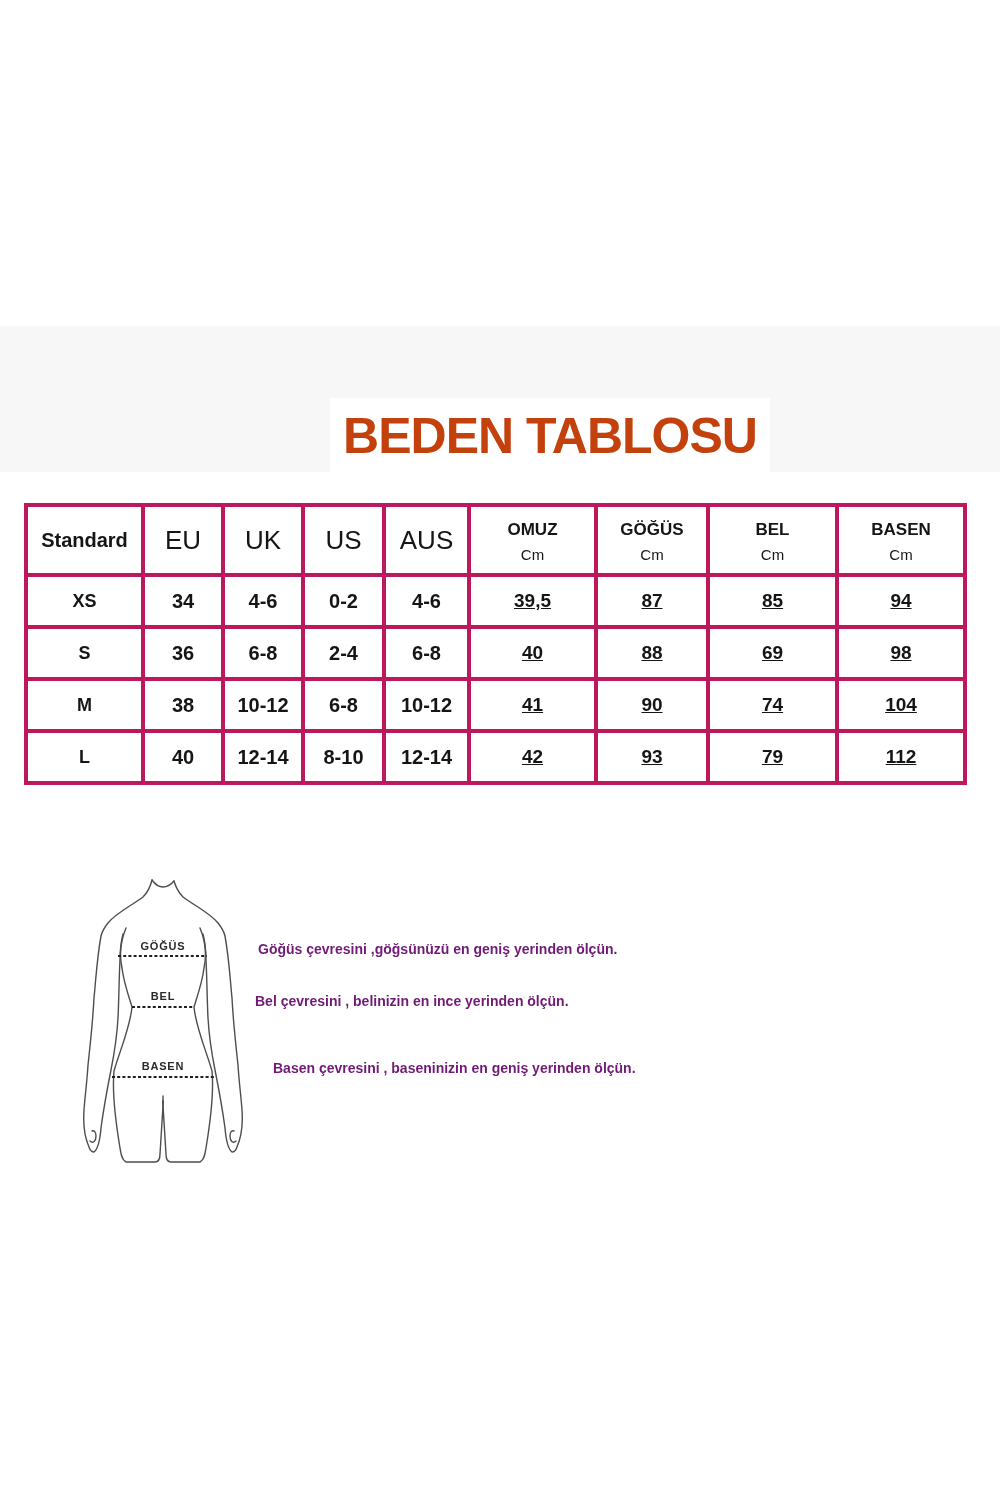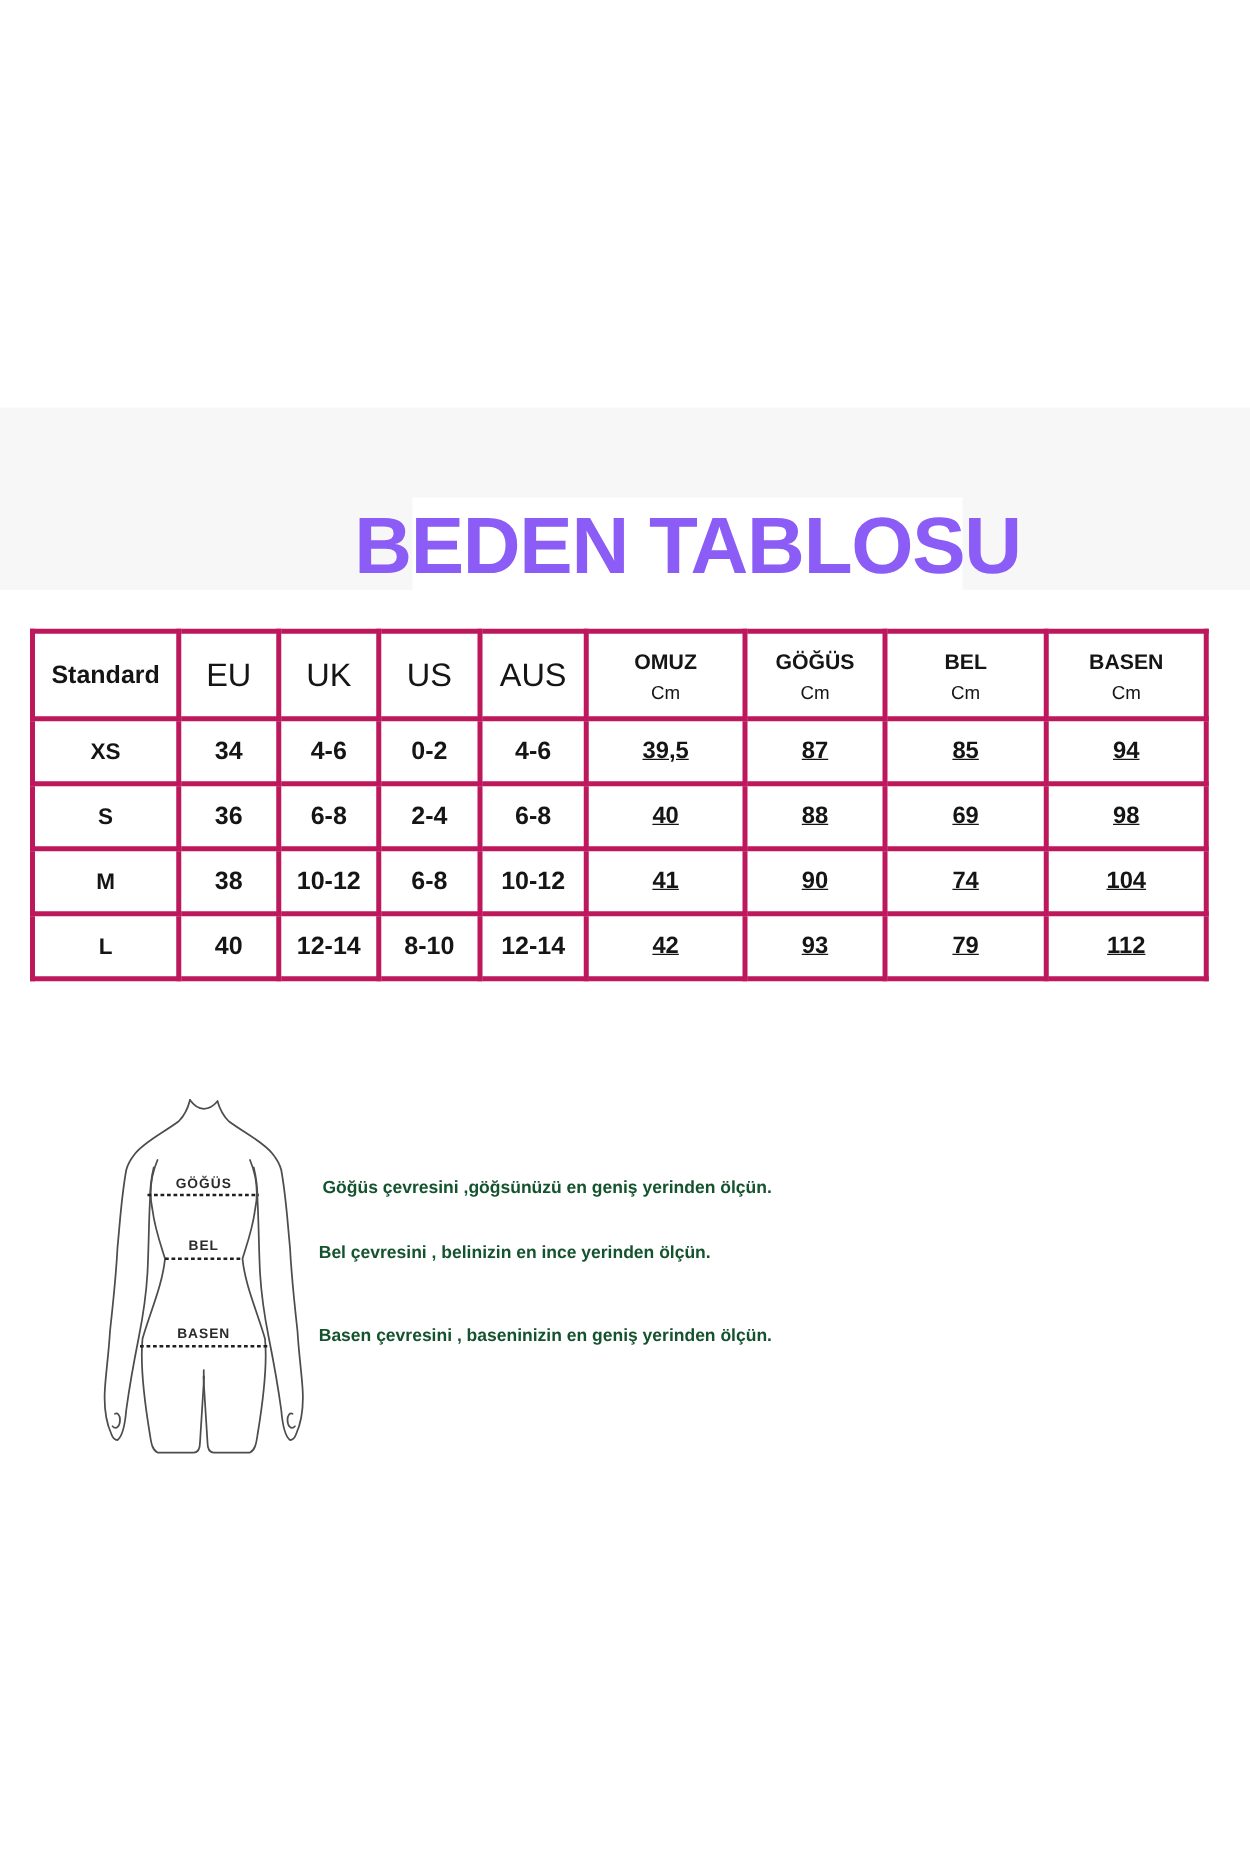--- a/index.html
+++ b/index.html
@@ -7,21 +7,21 @@
     position:relative;width:1000px;height:1500px;background:#ffffff;
     font-family:"Liberation Sans",sans-serif;color:#111111;overflow:hidden;
   }
   
   .band{position:absolute;left:0;top:326px;width:1000px;height:146px;background:#f7f7f7;}
   .title-plate{
     position:absolute;left:330px;top:398px;width:440px;height:76px;background:#ffffff;
     display:flex;align-items:center;justify-content:center;
   }
   .page-title{
-    margin:0;font-size:64px;font-weight:700;letter-spacing:-1px;color:#8b5cf6;white-space:nowrap;
+    margin:0;font-size:50px;font-weight:700;letter-spacing:-1px;color:#c2410c;white-space:nowrap;
   }
   
   table.size-table{
     position:absolute;left:24px;top:503px;width:939px;
     border-collapse:collapse;table-layout:fixed;background:#ffffff;
   }
   .size-table th,.size-table td{
     border:4px solid #be185d;text-align:center;vertical-align:middle;padding:0;
     color:#151515;overflow:hidden;
   }
@@ -37,25 +37,25 @@
   
   .figure{position:absolute;left:60px;top:870px;width:260px;height:300px;}
   .figure path,.figure line{fill:none;stroke:#4d4d4d;stroke-width:1.4;stroke-linecap:round;stroke-linejoin:round;}
   .figure .dash{stroke:#1f1f1f;stroke-width:2;stroke-dasharray:3 2.2;stroke-linecap:butt;}
   .figure text{
     font-family:"Liberation Sans",sans-serif;font-size:11px;font-weight:700;
     fill:#2a2a2a;letter-spacing:0.8px;text-anchor:middle;
   }
   
   .inst{
-    position:absolute;margin:0;font-size:14px;font-weight:700;color:#14532d;white-space:nowrap;
+    position:absolute;margin:0;font-size:14px;font-weight:700;color:#701a75;white-space:nowrap;
   }
   .inst-1{left:258px;top:941px;}
   .inst-2{left:255px;top:993px;}
-  .inst-3{left:255px;top:1060px;}
+  .inst-3{left:273px;top:1060px;}
 </style>
 </head>
 <body>
 
 <div class="canvas">
 
   <div class="band"></div>
 
   <div class="title-plate">
     <h1 class="page-title">BEDEN TABLOSU</h1>

